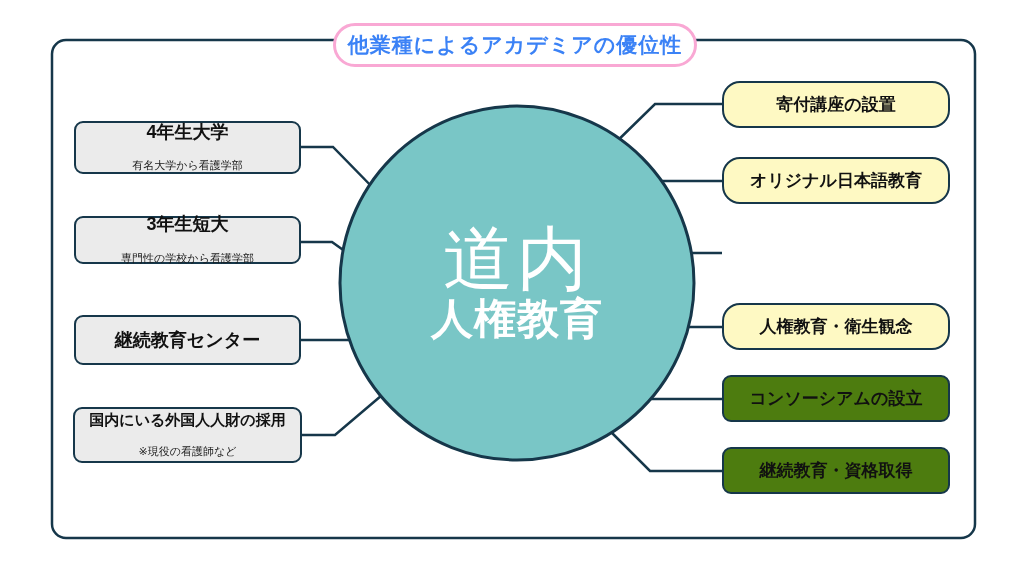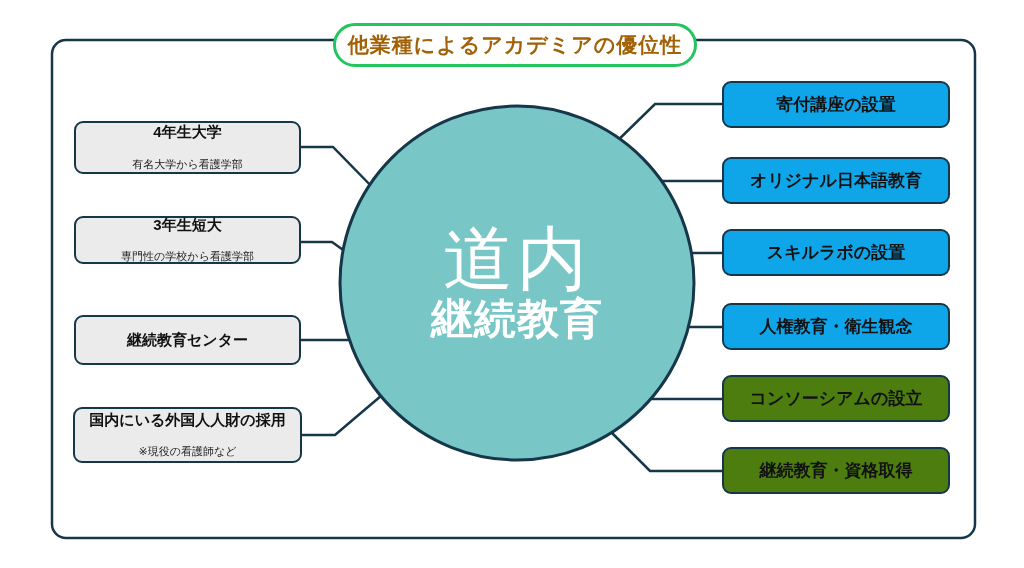--- a/index.html
+++ b/index.html
@@ -9,37 +9,37 @@
     background:#ffffff;
     font-family:"Liberation Sans","DejaVu Sans",sans-serif;
     overflow:hidden;
   }
   #wires{position:absolute;left:0;top:0;z-index:1;}
 
   
   .title-pill{
     position:absolute;z-index:3;
     left:333px;top:23px;width:358px;height:38px;
-    background:#ffffff;border:3px solid #22c55e;border-radius:22px;
+    background:#ffffff;border:3px solid #f9a8d4;border-radius:22px;
     display:flex;align-items:center;justify-content:center;
-    font-size:21px;font-weight:bold;color:#a16207;letter-spacing:1px;
+    font-size:21px;font-weight:bold;color:#3b82f6;letter-spacing:1px;
   }
 
   
   .lbox,.rbox{
     position:absolute;z-index:2;
     border:2.5px solid #16374A;border-radius:9px;
     display:flex;flex-direction:column;align-items:center;justify-content:center;
     box-sizing:border-box;color:#111111;
   }
   .lbox{left:74px;width:227px;background:#EBEBEB;}
   .rbox{left:722px;width:228px;height:47px;}
-  .rbox.green{background:#0ea5e9;}
+  .rbox.green{background:#fef9c3;border-radius:18px;}
   .rbox.white{background:#4d7c0f;}
-  .lbox-main{font-size:15px;font-weight:bold;line-height:1.15;}
+  .lbox-main{font-size:18px;font-weight:bold;line-height:1.15;}
   .lbox-main.small-main{font-size:15px;}
   .lbox-sub{font-size:11px;margin-top:16px;color:#1a1a1a;}
   .rbox-main{font-size:17px;font-weight:bold;}
 
   
   .circle-text{
     position:absolute;z-index:2;
     left:347px;top:105px;width:340px;height:356px;
     display:flex;flex-direction:column;align-items:center;justify-content:center;
     color:#ffffff;text-align:center;pointer-events:none;
@@ -70,21 +70,21 @@
 
     <circle cx="517" cy="283" r="177" fill="#79C6C6" stroke="#16374A" stroke-width="3"></circle>
   </svg>
 
   <div class="title-pill">
     <span>他業種によるアカデミアの優位性</span>
   </div>
 
   <div class="circle-text">
     <div class="circle-line1">道内</div>
-    <div class="circle-line2">継続教育</div>
+    <div class="circle-line2">人権教育</div>
   </div>
 
   <div class="lbox" style="top:121px;height:53px">
     <div class="lbox-main">4年生大学</div>
     <div class="lbox-sub">有名大学から看護学部</div>
   </div>
   <div class="lbox" style="top:216px;height:48px">
     <div class="lbox-main">3年生短大</div>
     <div class="lbox-sub">専門性の学校から看護学部</div>
   </div>
@@ -95,23 +95,20 @@
     <div class="lbox-main small-main">国内にいる外国人人財の採用</div>
     <div class="lbox-sub">※現役の看護師など</div>
   </div>
 
   <div class="rbox green" style="top:81px">
     <div class="rbox-main">寄付講座の設置</div>
   </div>
   <div class="rbox green" style="top:157px">
     <div class="rbox-main">オリジナル日本語教育</div>
   </div>
-  <div class="rbox green" style="top:229px">
-    <div class="rbox-main">スキルラボの設置</div>
-  </div>
   <div class="rbox green" style="top:303px">
     <div class="rbox-main">人権教育・衛生観念</div>
   </div>
   <div class="rbox white" style="top:375px">
     <div class="rbox-main">コンソーシアムの設立</div>
   </div>
   <div class="rbox white" style="top:447px">
     <div class="rbox-main">継続教育・資格取得</div>
   </div>
 

